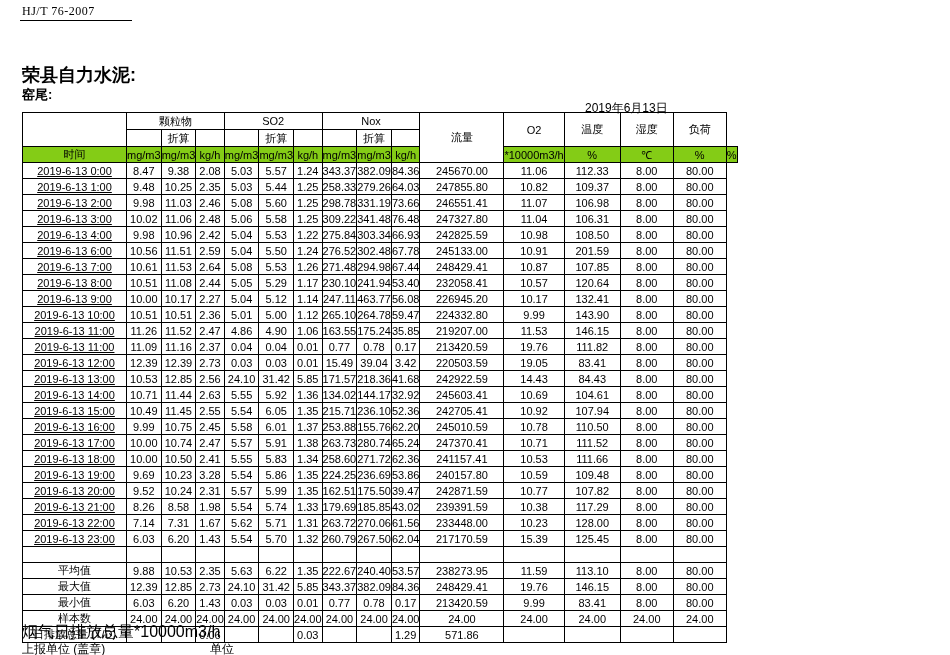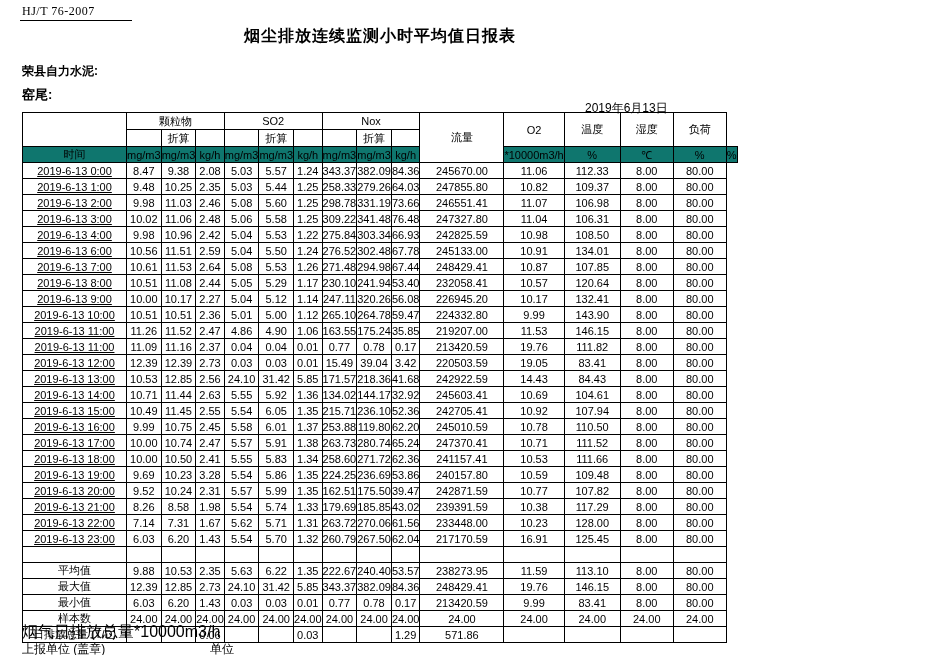--- a/index.html
+++ b/index.html
@@ -41,21 +41,21 @@
     width: 760px;
     text-align: center;
     font-size: 16px;
     font-weight: bold;
     letter-spacing: 1px;
   }
   .company {
     position: absolute;
     left: 22px;
     top: 63px;
-    font-size: 12px;
+    font-size: 18px;
     font-weight: bold;
   }
   .kiln {
     position: absolute;
     left: 22px;
     top: 86px;
     font-size: 13px;
     font-weight: bold;
   }
   .date {
@@ -75,21 +75,21 @@
   table.main td, table.main th {
     border: 1px solid #000000;
     text-align: center;
     vertical-align: middle;
     padding: 0;
     height: 15px;
     font-weight: normal;
     white-space: nowrap;
   }
   .hdr-green {
-    background: #0f766e;
+    background: #84cc16;
   }
   .grp-head {
     height: 17px;
   }
   .col-time { width: 103px; }
   .col-val  { width: 55px; }
   .col-flow { width: 83px; }
   .col-o2   { width: 50px; }
   .col-temp { width: 55px; }
   .col-hum  { width: 52px; }
@@ -132,21 +132,20 @@
   }
 </style>
 </head>
 <body>
 
 <div class="page">
 
   <div class="std-code">HJ/T  76-2007</div>
   <div class="std-rule"></div>
 
-  <div class="doc-title">烟尘排放连续监测小时平均值日报表</div>
 
   <div class="company">荣县自力水泥:</div>
   <div class="kiln">窑尾:</div>
   <div class="date">2019年6月13日</div>
 
   <table class="main">
     <tbody>
 
       <tr class="grp-head">
         <td class="col-time" rowspan="2"></td>
@@ -283,21 +282,21 @@
           <td>11.51</td>
           <td>2.59</td>
           <td>5.04</td>
           <td>5.50</td>
           <td>1.24</td>
           <td>276.52</td>
           <td>302.48</td>
           <td>67.78</td>
           <td>245133.00</td>
           <td>10.91</td>
-          <td>134.01</td>
+          <td>201.59</td>
           <td>8.00</td>
           <td>80.00</td>
         </tr>
         <tr>
           <td class="time-cell">2019-6-13 7:00</td>
           <td>10.61</td>
           <td>11.53</td>
           <td>2.64</td>
           <td>5.08</td>
           <td>5.53</td>
@@ -330,21 +329,21 @@
         </tr>
         <tr>
           <td class="time-cell">2019-6-13 9:00</td>
           <td>10.00</td>
           <td>10.17</td>
           <td>2.27</td>
           <td>5.04</td>
           <td>5.12</td>
           <td>1.14</td>
           <td>247.11</td>
-          <td>320.26</td>
+          <td>463.77</td>
           <td>56.08</td>
           <td>226945.20</td>
           <td>10.17</td>
           <td>132.41</td>
           <td>8.00</td>
           <td>80.00</td>
         </tr>
         <tr>
           <td class="time-cell">2019-6-13 10:00</td>
           <td>10.51</td>
@@ -466,21 +465,21 @@
         </tr>
         <tr>
           <td class="time-cell">2019-6-13 16:00</td>
           <td>9.99</td>
           <td>10.75</td>
           <td>2.45</td>
           <td>5.58</td>
           <td>6.01</td>
           <td>1.37</td>
           <td>253.88</td>
-          <td>119.80</td>
+          <td>155.76</td>
           <td>62.20</td>
           <td>245010.59</td>
           <td>10.78</td>
           <td>110.50</td>
           <td>8.00</td>
           <td>80.00</td>
         </tr>
         <tr>
           <td class="time-cell">2019-6-13 17:00</td>
           <td>10.00</td>
@@ -588,21 +587,21 @@
           <td>6.03</td>
           <td>6.20</td>
           <td>1.43</td>
           <td>5.54</td>
           <td>5.70</td>
           <td>1.32</td>
           <td>260.79</td>
           <td>267.50</td>
           <td>62.04</td>
           <td>217170.59</td>
-          <td>16.91</td>
+          <td>15.39</td>
           <td>125.45</td>
           <td>8.00</td>
           <td>80.00</td>
         </tr>
         <tr class="spacer-row">
           <td>&nbsp;</td>
           <td>&nbsp;</td>
           <td>&nbsp;</td>
           <td>&nbsp;</td>
           <td>&nbsp;</td>

